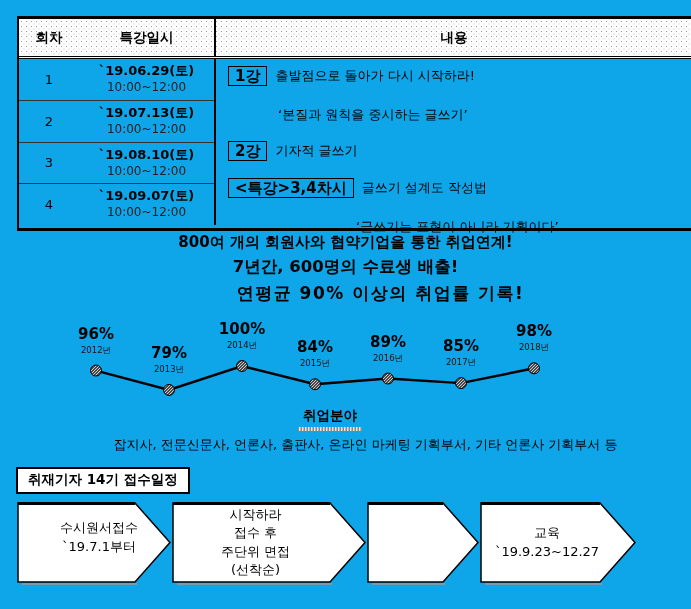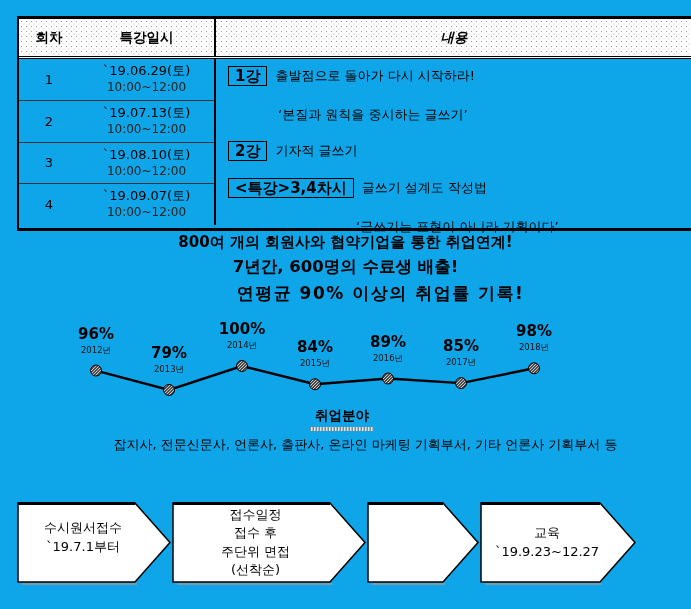--- a/index.html
+++ b/index.html
@@ -8,60 +8,60 @@
 
   
   #lecture-table{position:absolute;left:17px;top:16px;width:673px;height:209px;
 phon    box-sizing:border-box;border:2px solid #000;border-top:3px solid #000;border-bottom:3px solid #000;}
   .hdr-row{display:flex;height:37px;border-bottom:3px double #000;font-weight:bold;font-size:13.5px;
     background-color:#fdfdfd;
     background-image:radial-gradient(#9a9a9a 0.7px, transparent 0.8px),radial-gradient(#cfcfcf 0.7px, transparent 0.8px);
     background-size:5px 5px,5px 5px;background-position:0 0,2.5px 2.5px;}
   .hdr-c1{width:60px;display:flex;align-items:center;justify-content:center;}
   .hdr-c2{width:135px;display:flex;align-items:center;justify-content:center;}
-  .hdr-c3{flex:1;display:flex;align-items:center;justify-content:center;border-left:2px solid #000;font-style:italic;}
+  .hdr-c3{flex:1;display:flex;align-items:center;justify-content:center;border-left:2px solid #000;}
   .body-row{display:flex;height:166px;}
   .left-col{width:195px;display:flex;flex-direction:column;}
   .t-row{flex:1;display:flex;border-bottom:1px solid #333;}
   .t-row:last-child{border-bottom:none;}
   .num-cell{width:60px;display:flex;align-items:center;justify-content:center;font-size:13px;}
   .date-cell{width:135px;display:flex;flex-direction:column;align-items:center;justify-content:center;line-height:1.3;}
-  .date-line{font-weight:normal;font-size:13px;}
+  .date-line{font-weight:bold;font-size:13px;}
   .time-line{font-size:12px;color:#222;}
   .right-col{flex:1;border-left:2px solid #000;padding:7px 6px 0 12px;box-sizing:border-box;font-size:13px;}
   .c-block{margin-bottom:17px;}
   .c-head{display:flex;align-items:center;gap:8px;white-space:nowrap;}
   .c-tag{border:1px solid #000;padding:0 6px;font-weight:bold;font-size:15px;line-height:18px;flex:0 0 auto;}
   .c-line2{margin-top:20px;white-space:nowrap;}
   .ind-a{margin-left:50px;}
   .ind-b{margin-left:128px;}
 
   
   .headline{position:absolute;left:0;width:691px;text-align:center;font-weight:bold;white-space:nowrap;}
   #headline-1{top:233px;font-size:15px;}
   #headline-2{top:256px;font-size:16.5px;}
   #headline-3{top:282px;font-size:17px;letter-spacing:1.5px;padding-left:35px;}
 
   
   #employment-chart{position:absolute;left:60px;top:318px;width:540px;height:88px;}
 
   
-  #field-label-wrap{position:absolute;left:12px;top:407px;width:660px;text-align:center;}
+  #field-label-wrap{position:absolute;left:0;top:407px;width:660px;text-align:center;}
   #field-label{font-weight:bold;font-size:13.5px;}
   #field-underline{width:64px;height:4px;margin:2px auto 0;
     background-image:repeating-linear-gradient(90deg,#8a8a8a 0 1px,#e6e6e6 1px 2px,#b5b5b5 2px 3px);}
   #field-list{position:absolute;left:0;top:436px;width:691px;text-align:center;font-size:13px;white-space:nowrap;padding-left:20px;}
 
   
   #schedule-title{position:absolute;left:16px;top:467px;border:2px solid #000;
     padding:2px 10px 3px;font-weight:bold;font-size:13.5px;display:inline-block;background:#fff;}
   #arrow-svg{position:absolute;left:0;top:498px;width:660px;height:95px;}
   .step-text{position:absolute;display:flex;flex-direction:column;align-items:center;justify-content:center;
     font-size:13px;line-height:1.45;text-align:center;}
-  #step-1{left:18px;top:503px;width:130px;height:70px;}
+  #step-1{left:18px;top:503px;width:130px;height:70px;padding-left:16px;}
   #step-2{left:173px;top:503px;width:165px;height:79px;line-height:1.4;}
   #step-3{left:368px;top:503px;width:98px;height:79px;}
   #step-4{left:481px;top:503px;width:132px;height:79px;text-align:right;}
 </style>
 </head>
 <body>
 
 <div id="page">
 
   <div id="lecture-table">
@@ -162,20 +162,21 @@
         <text x="474" y="32.28" text-anchor="middle" font-size="8.5" fill="#111">2018년</text>
       </g>
   </svg>
 
   <div id="field-label-wrap">
     <div id="field-label">취업분야</div>
     <div id="field-underline"></div>
   </div>
   <div id="field-list">잡지사, 전문신문사, 언론사, 출판사, 온라인 마케팅 기획부서, 기타 언론사 기획부서 등</div>
 
+  <div id="schedule-title">취재기자 14기 접수일정</div>
 
   <svg id="arrow-svg" viewBox="0 0 660 95">
     <g fill="#ffffff" stroke="#000000" stroke-width="1.5">
       <path d="M18,5 L135,5 L170,44.5 L135,84 L18,84 Z"></path>
       <path d="M173,5 L330,5 L365,44.5 L330,84 L173,84 Z"></path>
       <path d="M368,5 L443,5 L478,44.5 L443,84 L368,84 Z"></path>
       <path d="M481,5 L600,5 L635,44.5 L600,84 L481,84 Z"></path>
     </g>
     <g stroke="#000000" stroke-width="3">
       <path d="M18,5.5 L135,5.5"></path>
@@ -189,21 +190,21 @@
       <path d="M372,86 L445,86"></path>
       <path d="M485,86 L602,86"></path>
     </g>
   </svg>
 
   <div class="step-text" id="step-1">
     <div>수시원서접수</div>
     <div>`19.7.1부터</div>
   </div>
   <div class="step-text" id="step-2">
-    <div>접수일정</div>
+    <div>시작하라</div>
     <div>접수 후</div>
     <div>주단위 면접</div>
     <div>(선착순)</div>
   </div>
   <div class="step-text" id="step-4">
     <div>교육</div>
     <div>`19.9.23~12.27</div>
   </div>
 
 </div>

